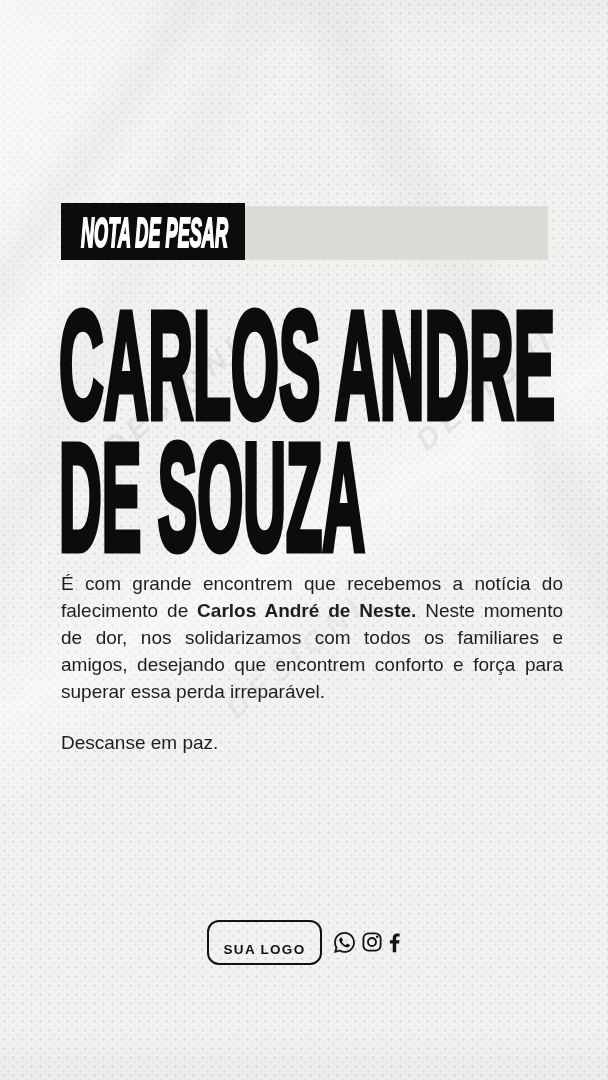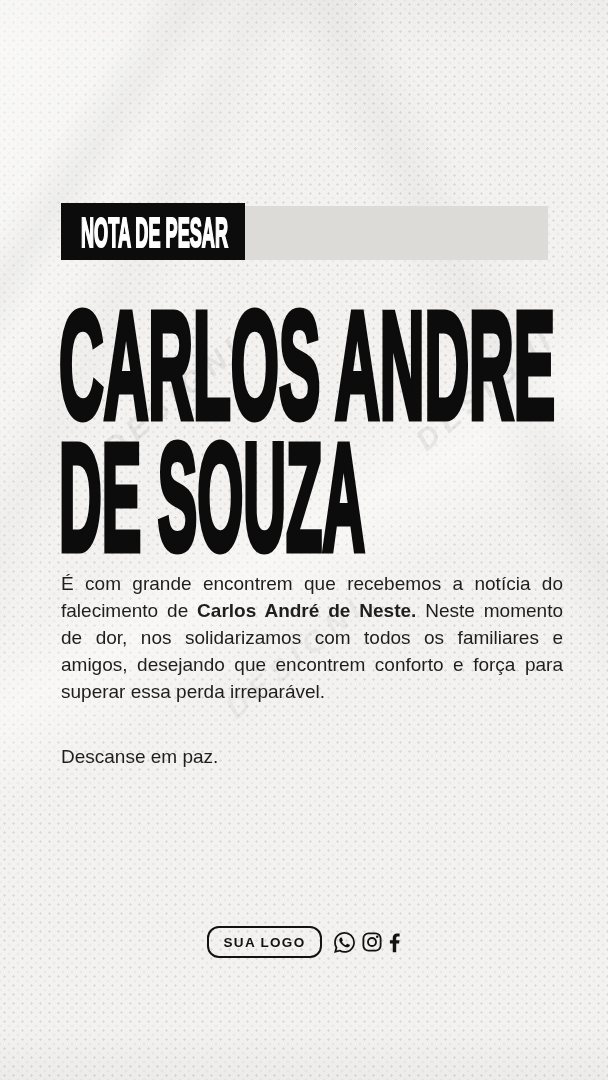--- a/index.html
+++ b/index.html
@@ -33,20 +33,21 @@
     white-space:nowrap;pointer-events:none;
   }
   .wm.w1{left:88px;top:380px;}
   .wm.w2{left:400px;top:372px;}
   .wm.w3{left:210px;top:640px;color:rgba(90,90,95,0.06);}
 
   
   .badge-black{
     position:absolute;left:61px;top:203px;width:184px;height:57px;
     background:#0c0c0c;
+    font-style:italic;
   }
   .badge-black svg{display:block;width:184px;height:57px;}
   .badge-black text{
     font-family:"Liberation Sans",sans-serif;font-weight:700;
     fill:#ffffff;stroke:#ffffff;stroke-width:2.2px;paint-order:stroke;
   }
   .badge-bar{
     position:absolute;left:245px;top:206px;width:303px;height:54px;
     background:#dcdbd8;
   }
@@ -60,31 +61,31 @@
   }
 
   
   .obituary{
     position:absolute;left:61px;top:570px;width:502px;
     color:#1e1e1e;font-size:19px;line-height:27px;
   }
   .obituary p{margin:0 0 19px 0;}
   .obituary .p1{text-align:justify;}
   .obituary .p2{text-align:left;}
-  .obituary .p3{margin-top:38px;}
+  .obituary .p3{margin-top:24px;}
   .obituary b{font-weight:700;}
 
   
   .footer{
     position:absolute;left:0;top:926px;width:608px;height:32px;
     display:flex;justify-content:center;align-items:center;gap:9px;
   }
   .logo-badge{
     border:2px solid #121212;border-radius:12px;
-    padding:7px 15px 5px 15px;
+    padding:20px 15px 5px 15px;
     font-size:13.5px;font-weight:700;letter-spacing:1.3px;color:#121212;
     line-height:16px;white-space:nowrap;
   }
   .social{display:flex;align-items:center;gap:6px;margin-left:3px;}
   .social .ic{display:flex;align-items:center;justify-content:center;}
 </style>
 </head>
 <body>
 
 <div class="canvas">

